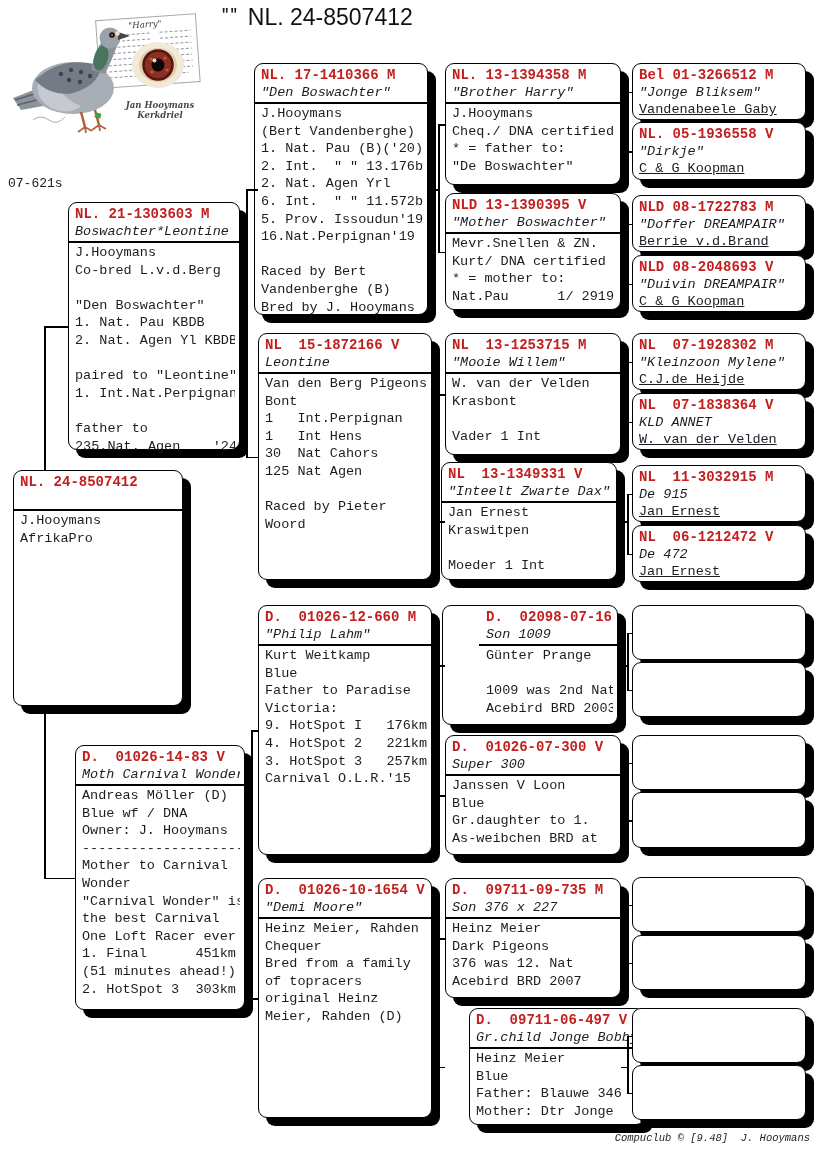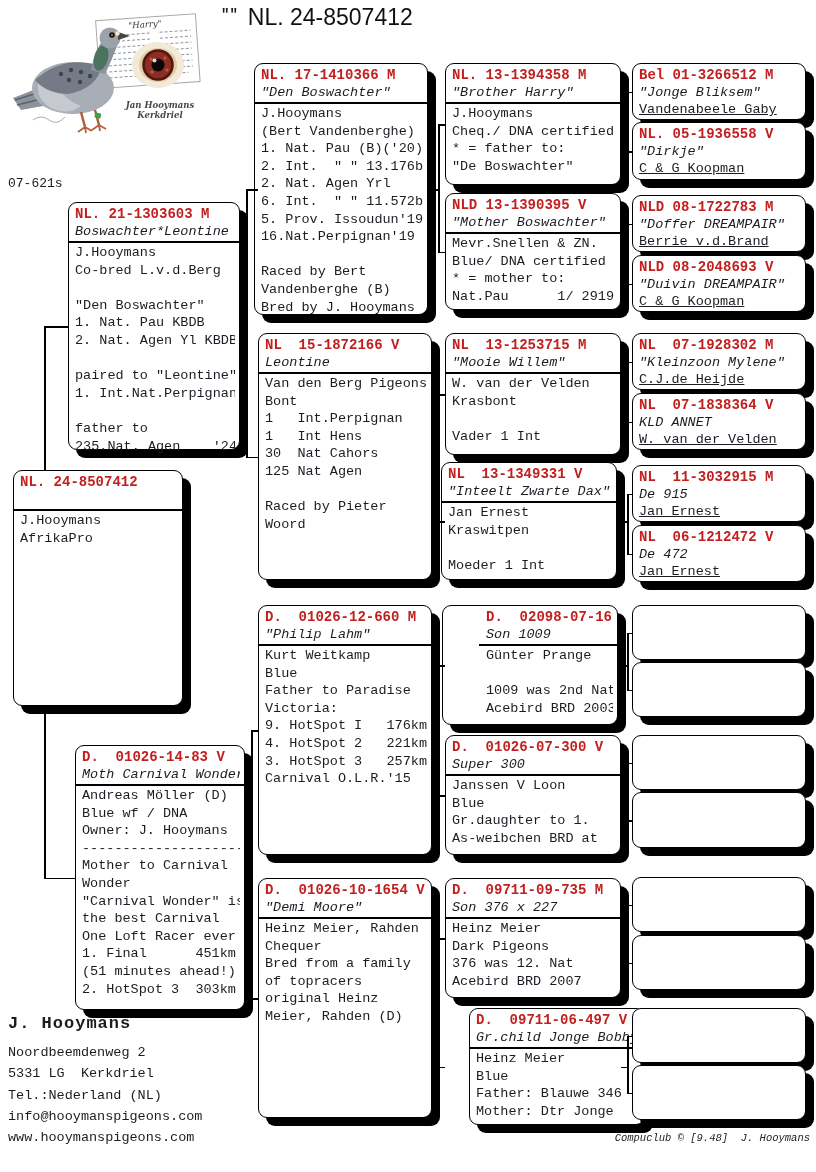--- a/index.html
+++ b/index.html
@@ -206,21 +206,21 @@
         <div class="bl">J.Hooymans</div>
         <div class="bl">Cheq./ DNA certified</div>
         <div class="bl">* = father to:</div>
         <div class="bl">"De Boswachter"</div>
       </div>
       <div class="pbox" style="left: 445px; top: 193px; width: 176px; height: 117px;">
         <div class="ring">NLD 13-1390395 V</div>
         <div class="pname">"Mother Boswachter"</div>
         <div class="sep"></div>
         <div class="bl">Mevr.Snellen &amp; ZN.</div>
-        <div class="bl">Blue/ DNA certified</div>
+        <div class="bl">Kurt/ DNA certified</div>
         <div class="bl">* = mother to:</div>
         <div class="bl">Nat.Pau      1/ 2919</div>
       </div>
       <div class="pbox" style="left: 445px; top: 333px; width: 176px; height: 122px;">
         <div class="ring">NL  13-1253715 M</div>
         <div class="pname">"Mooie Willem"</div>
         <div class="sep"></div>
         <div class="bl">W. van der Velden</div>
         <div class="bl">Krasbont</div>
         <div class="bl"></div>
@@ -374,23 +374,15 @@
       <div class="conn" style="left: 621px; top: 938px; width: 6px; height: 1.5px;"></div>
       <div class="conn" style="left: 627px; top: 904.5px; width: 1.5px; height: 58px;"></div>
       <div class="conn" style="left: 627px; top: 904.5px; width: 5px; height: 1.5px;"></div>
       <div class="conn" style="left: 627px; top: 962.5px; width: 5px; height: 1.5px;"></div>
       <div class="conn" style="left: 621px; top: 1066.5px; width: 6px; height: 1.5px;"></div>
       <div class="conn" style="left: 627px; top: 1035.5px; width: 1.5px; height: 57px;"></div>
       <div class="conn" style="left: 627px; top: 1035.5px; width: 5px; height: 1.5px;"></div>
       <div class="conn" style="left: 627px; top: 1092.5px; width: 5px; height: 1.5px;"></div>
     </div>
 
-  <div id="footer">
-    <div class="fname">J. Hooymans</div>
-    <div class="fl">Noordbeemdenweg 2</div>
-    <div class="fl">5331 LG  Kerkdriel</div>
-    <div class="fl">Tel.:Nederland (NL)</div>
-    <div class="fl">info@hooymanspigeons.com</div>
-    <div class="fl">www.hooymanspigeons.com</div>
-  </div>
 
   <div id="credit">Compuclub © [9.48]  J. Hooymans</div>
 </div>
 
 </body></html>

